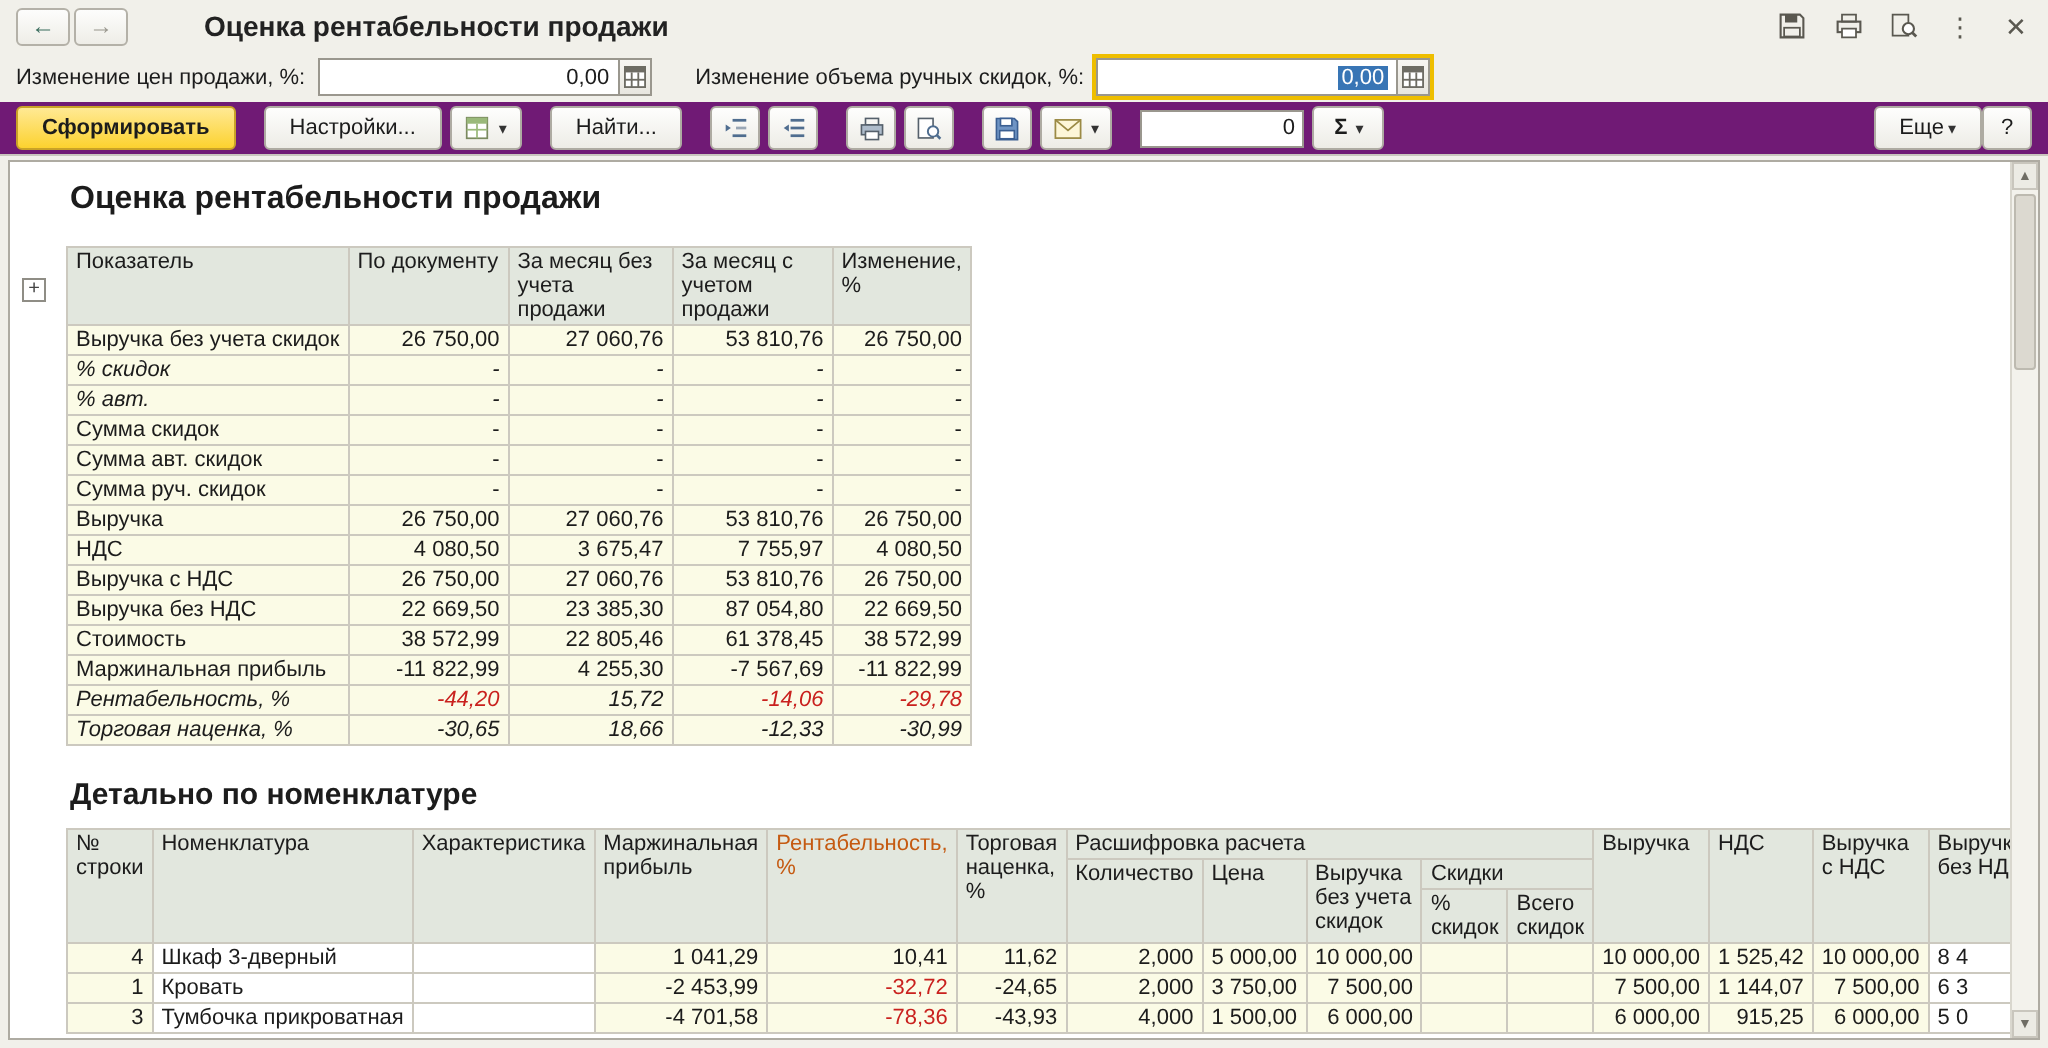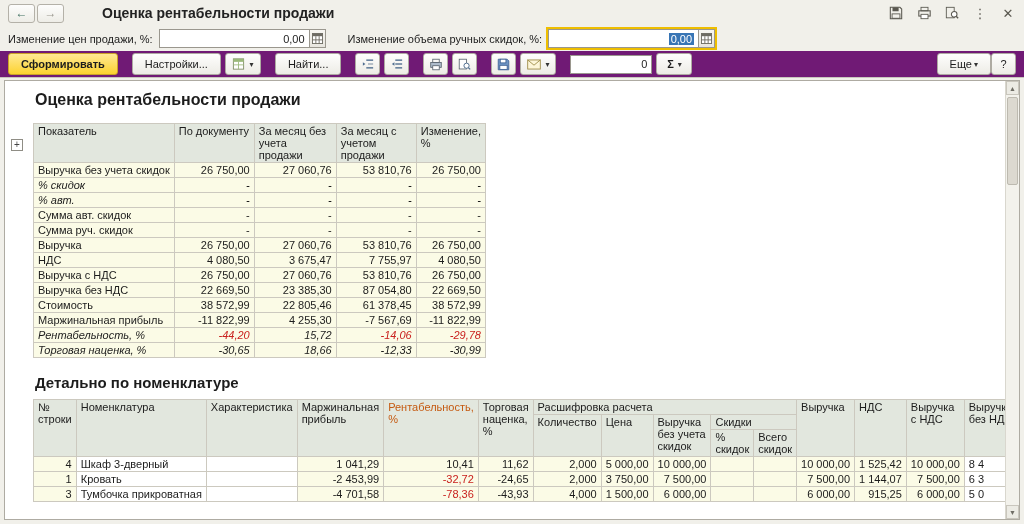--- a/index.html
+++ b/index.html
@@ -269,20 +269,27 @@
             <td class="num it">-</td>
             <td class="num it">-</td>
             <td class="num it">-</td>
           </tr>
           <tr>
             <td class="lbl it ind1">% авт.</td>
             <td class="num it">-</td>
             <td class="num it">-</td>
             <td class="num it">-</td>
             <td class="num it">-</td>
+          </tr>
+          <tr>
+            <td class="lbl">Сумма скидок</td>
+            <td class="num">-</td>
+            <td class="num">-</td>
+            <td class="num">-</td>
+            <td class="num">-</td>
           </tr>
           <tr>
             <td class="lbl ind1">Сумма авт. скидок</td>
             <td class="num">-</td>
             <td class="num">-</td>
             <td class="num">-</td>
             <td class="num">-</td>
           </tr>
           <tr>
             <td class="lbl ind1">Сумма руч. скидок</td>

